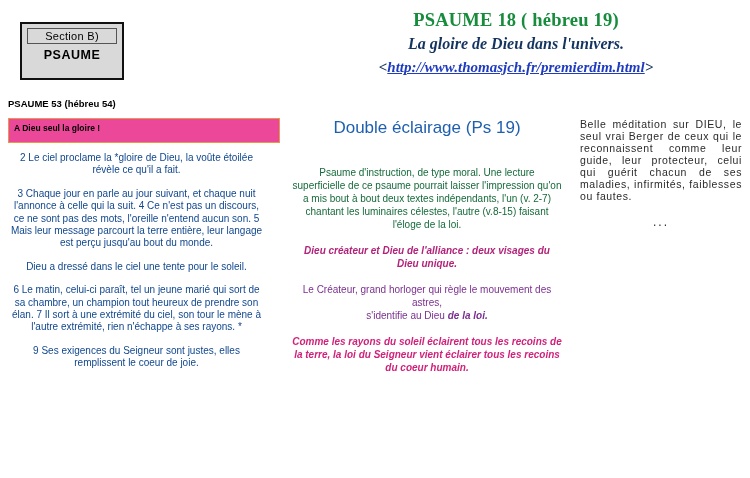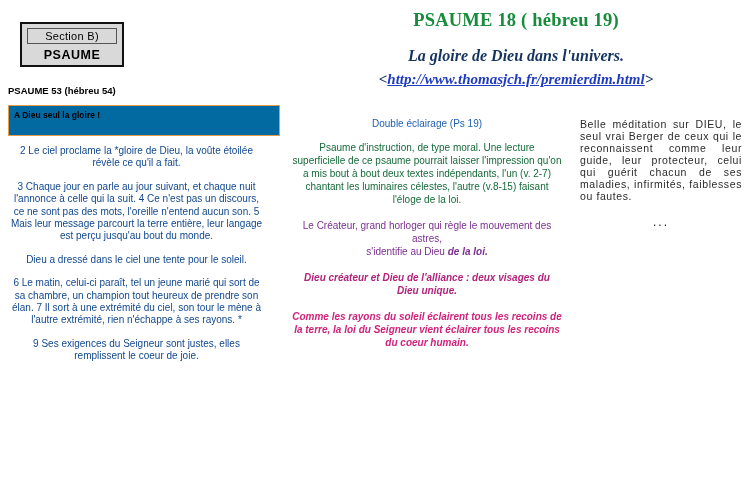--- a/index.html
+++ b/index.html
@@ -26,21 +26,21 @@
     left: 8px;
     top: 22px;
     width: 278px;
   }
   .section-box {
     width: 104px;
     margin-left: 12px;
     border: 2px solid #111111;
     background: #d9d9d9;
     text-align: center;
-    padding: 3px 2px 3px 2px;
+    padding: 3px 2px 16px 2px;
     box-sizing: border-box;
   }
   .section-line1 {
     font-size: 11px;
     color: #000000;
     border: 1px solid #555555;
     background: #d9d9d9;
     display: block;
     margin: 1px 3px 4px 3px;
     padding: 1px 0;
@@ -55,26 +55,26 @@
   }
   .psaume-ref {
     margin-top: 18px;
     font-size: 9.5px;
     font-weight: bold;
     color: #000000;
   }
   .orange-band {
     margin-top: 9px;
     width: 272px;
-    background: #0369a1;
+    background: #ec4899;
     border: 1px solid #e49a47;
     font-size: 8.5px;
     font-weight: bold;
     color: #000000;
-    padding: 4px 5px 15px 5px;
+    padding: 4px 5px 9px 5px;
     box-sizing: border-box;
   }
   .left-text {
     margin-top: 9px;
     width: 272px;
     font-size: 10px;
     line-height: 12.4px;
     color: #11478e;
     text-align: center;
   }
@@ -99,21 +99,21 @@
     font-weight: bold;
     color: #178c3c;
     letter-spacing: .2px;
   }
   .title-sub {
     font-family: "Liberation Serif", serif;
     font-size: 16px;
     font-weight: bold;
     font-style: italic;
     color: #14345f;
-    margin-top: 16px;
+    margin-top: 4px;
   }
   .title-link {
     font-family: "Liberation Serif", serif;
     font-size: 15px;
     font-weight: bold;
     font-style: italic;
     color: #1f3bbf;
     margin-top: 6px;
   }
   .title-link a {
@@ -127,23 +127,23 @@
 
   
   .mid-col {
     position: absolute;
     left: 292px;
     top: 118px;
     width: 270px;
     text-align: center;
   }
   .mid-head {
-    font-size: 10px;
+    font-size: 17px;
     color: #1f5fb0;
-    margin-bottom: 12px;
+    margin-bottom: 28px;
   }
   .mid-p {
     font-size: 10px;
     line-height: 13px;
     color: #166a3a;
     margin: 0 0 13px 0;
   }
   .mid-p.violet {
     color: #7b2f8f;
   }
@@ -215,25 +215,25 @@
       <p>3 Chaque jour en parle au jour suivant, et chaque nuit l'annonce à celle qui la suit. 4 Ce n'est pas un discours, ce ne sont pas des mots, l'oreille n'entend aucun son. 5 Mais leur message parcourt la terre entière, leur langage est perçu jusqu'au bout du monde.</p>
       <p>Dieu a dressé dans le ciel une tente pour le soleil.</p>
       <p>6 Le matin, celui-ci paraît, tel un jeune marié qui sort de sa chambre, un champion tout heureux de prendre son élan. 7 Il sort à une extrémité du ciel, son tour le mène à l'autre extrémité, rien n'échappe à ses rayons. *</p>
       <p>9 Ses exigences du Seigneur sont justes, elles remplissent le coeur de joie.</p>
     </div>
   </div>
 
   <div class="mid-col">
     <div class="mid-head">Double éclairage (Ps 19)</div>
     <p class="mid-p">Psaume d'instruction, de type moral. Une lecture superficielle de ce psaume pourrait laisser l'impression qu'on a mis bout à bout deux textes indépendants, l'un (v. 2-7) chantant les luminaires célestes, l'autre (v.8-15) faisant l'éloge de la loi.</p>
+    <p class="mid-p bold-italic">Dieu créateur et Dieu de l'alliance : deux visages du Dieu unique.</p>
     <p class="mid-p violet">
       <span>Le Créateur, grand horloger qui règle le mouvement des astres,</span><br>
       <span>s'identifie au Dieu </span><span class="b">de la loi.</span>
     </p>
-    <p class="mid-p bold-italic">Dieu créateur et Dieu de l'alliance : deux visages du Dieu unique.</p>
     <p class="mid-p magenta">Comme les rayons du soleil éclairent tous les recoins de la terre, la loi du Seigneur vient éclairer tous les recoins du coeur humain.</p>
   </div>
 
   <div class="right-col">
     <p class="sp">Belle méditation sur DIEU, le seul vrai Berger de ceux qui le reconnaissent comme leur guide, leur protecteur, celui qui guérit chacun de ses maladies, infirmités, faiblesses ou fautes.</p>
     <div class="dots">...</div>
   </div>
 
 </div>
 

